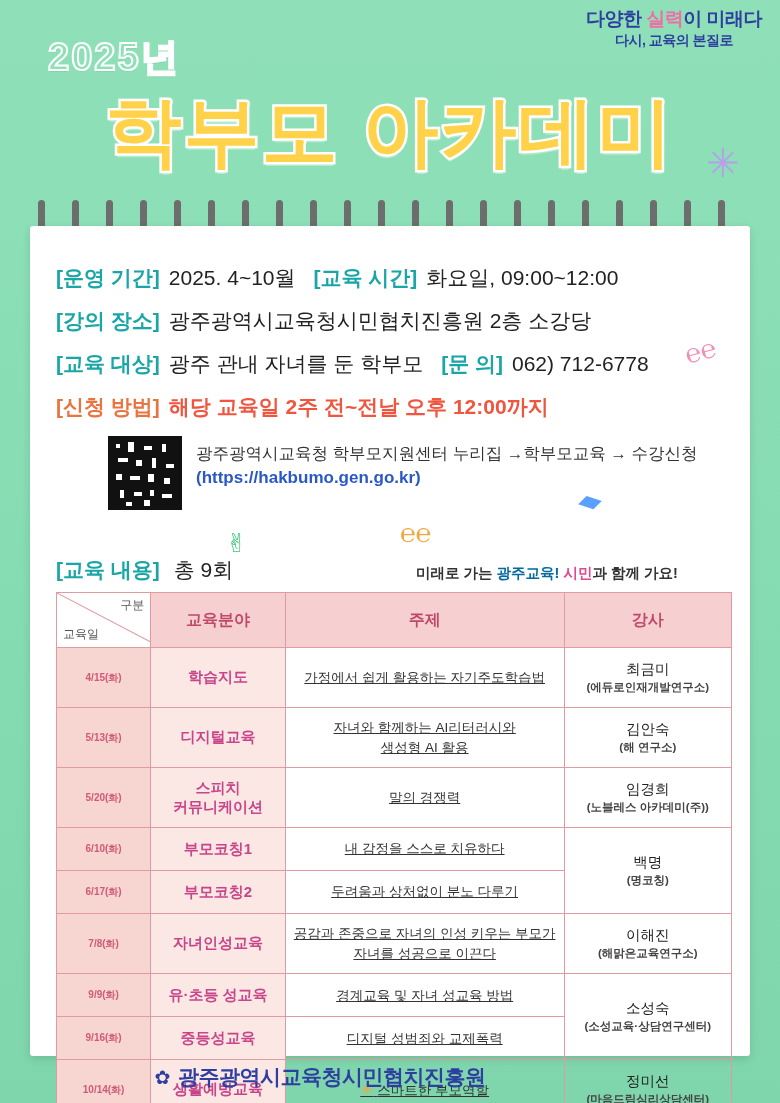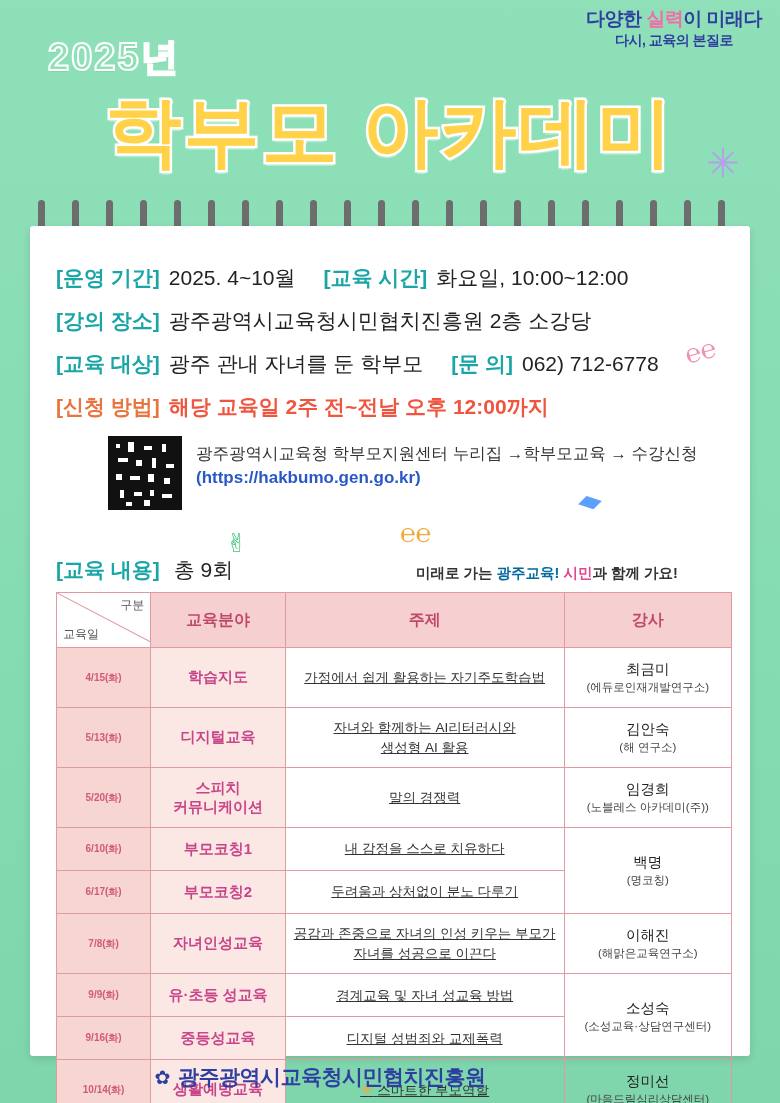--- a/index.html
+++ b/index.html
@@ -51,21 +51,21 @@
   
   .sheet{
     position:absolute;top:226px;left:30px;width:720px;height:830px;
     background:#ffffff;border-radius:3px;
     box-shadow:0 3px 8px rgba(0,0,0,0.12);
   }
   .info{position:absolute;top:38px;left:26px;width:676px;}
   .row{display:flex;align-items:baseline;margin-bottom:15px;font-size:21px;color:#222;}
   .lab{color:#1aa6a6;font-weight:bold;white-space:nowrap;}
   .val{color:#222;margin-left:9px;white-space:nowrap;}
-  .lab2{color:#1aa6a6;font-weight:bold;white-space:nowrap;margin-left:28px;}
+  .lab2{color:#1aa6a6;font-weight:bold;white-space:nowrap;margin-left:18px;}
   .apply-label{color:#e8743f;font-weight:bold;white-space:nowrap;}
   .apply-val{color:#f0563f;font-weight:bold;margin-left:9px;white-space:nowrap;}
   
   .qr-row{display:flex;align-items:flex-start;margin-top:6px;}
   .qr{width:74px;height:74px;margin-left:52px;flex:0 0 auto;
       background:
         linear-gradient(90deg,#111 0 0) 0 0/100% 100% no-repeat;
       position:relative;overflow:hidden;border:2px solid #111;box-sizing:border-box;}
   .qr i{position:absolute;background:#fff;}
   .qr-text{margin-left:14px;font-size:16.5px;color:#333;line-height:1.45;padding-top:6px;}
@@ -95,21 +95,21 @@
   th,td{border:1px solid #e09aa2;text-align:center;vertical-align:middle;}
   thead th{background:#f6cfd1;color:#c0496a;font-size:16px;font-weight:bold;height:46px;}
   th.corner{background:#ffffff;position:relative;width:88px;padding:4px;}
   th.corner .tl{position:absolute;left:6px;bottom:4px;font-size:12px;color:#555;font-weight:normal;}
   th.corner .br{position:absolute;right:6px;top:4px;font-size:12px;color:#555;font-weight:normal;}
   th.corner .slash{position:absolute;inset:0;}
   td.date{background:#f7d5d1;color:#d05a77;font-size:10px;font-weight:bold;width:88px;height:40px;}
   td.field{background:#fbe7e4;color:#c9458a;font-size:15px;font-weight:bold;width:138px;}
   td.topic{color:#333;font-size:13.5px;line-height:1.45;width:280px;padding:4px 6px;text-decoration:underline;}
   td.teacher{color:#222;font-size:14.5px;line-height:1.35;width:166px;padding:12px 4px;}
-  td.teacher .org{font-size:11.5px;color:#444;display:block;}
+  td.teacher .org{font-size:11.5px;color:#444;display:block;font-weight:bold;}
   .star{color:#f0a93c;font-size:16px;}
   
   .footer{
     position:absolute;bottom:12px;left:0;width:640px;text-align:center;
     font-size:21px;font-weight:bold;color:#2f3fa0;letter-spacing:-0.5px;
   }
   .footer .mark{display:inline-block;margin-right:8px;color:#2f3fa0;font-size:19px;}
 </style>
 </head>
 <body>
@@ -149,21 +149,21 @@
       <span style="left:688px"></span>
   </div>
 
   <div class="sheet">
 
     <div class="info">
       <div class="row">
         <span class="lab">[운영 기간]</span>
         <span class="val">2025. 4~10월</span>
         <span class="lab2">[교육 시간]</span>
-        <span class="val">화요일, 10:00~12:00</span>
+        <span class="val">화요일, 09:00~12:00</span>
       </div>
       <div class="row">
         <span class="lab">[강의 장소]</span>
         <span class="val">광주광역시교육청시민협치진흥원 2층 소강당</span>
       </div>
       <div class="row">
         <span class="lab">[교육 대상]</span>
         <span class="val">광주 관내 자녀를 둔 학부모</span>
         <span class="lab2">[문 의]</span>
         <span class="val">062) 712-6778</span>

